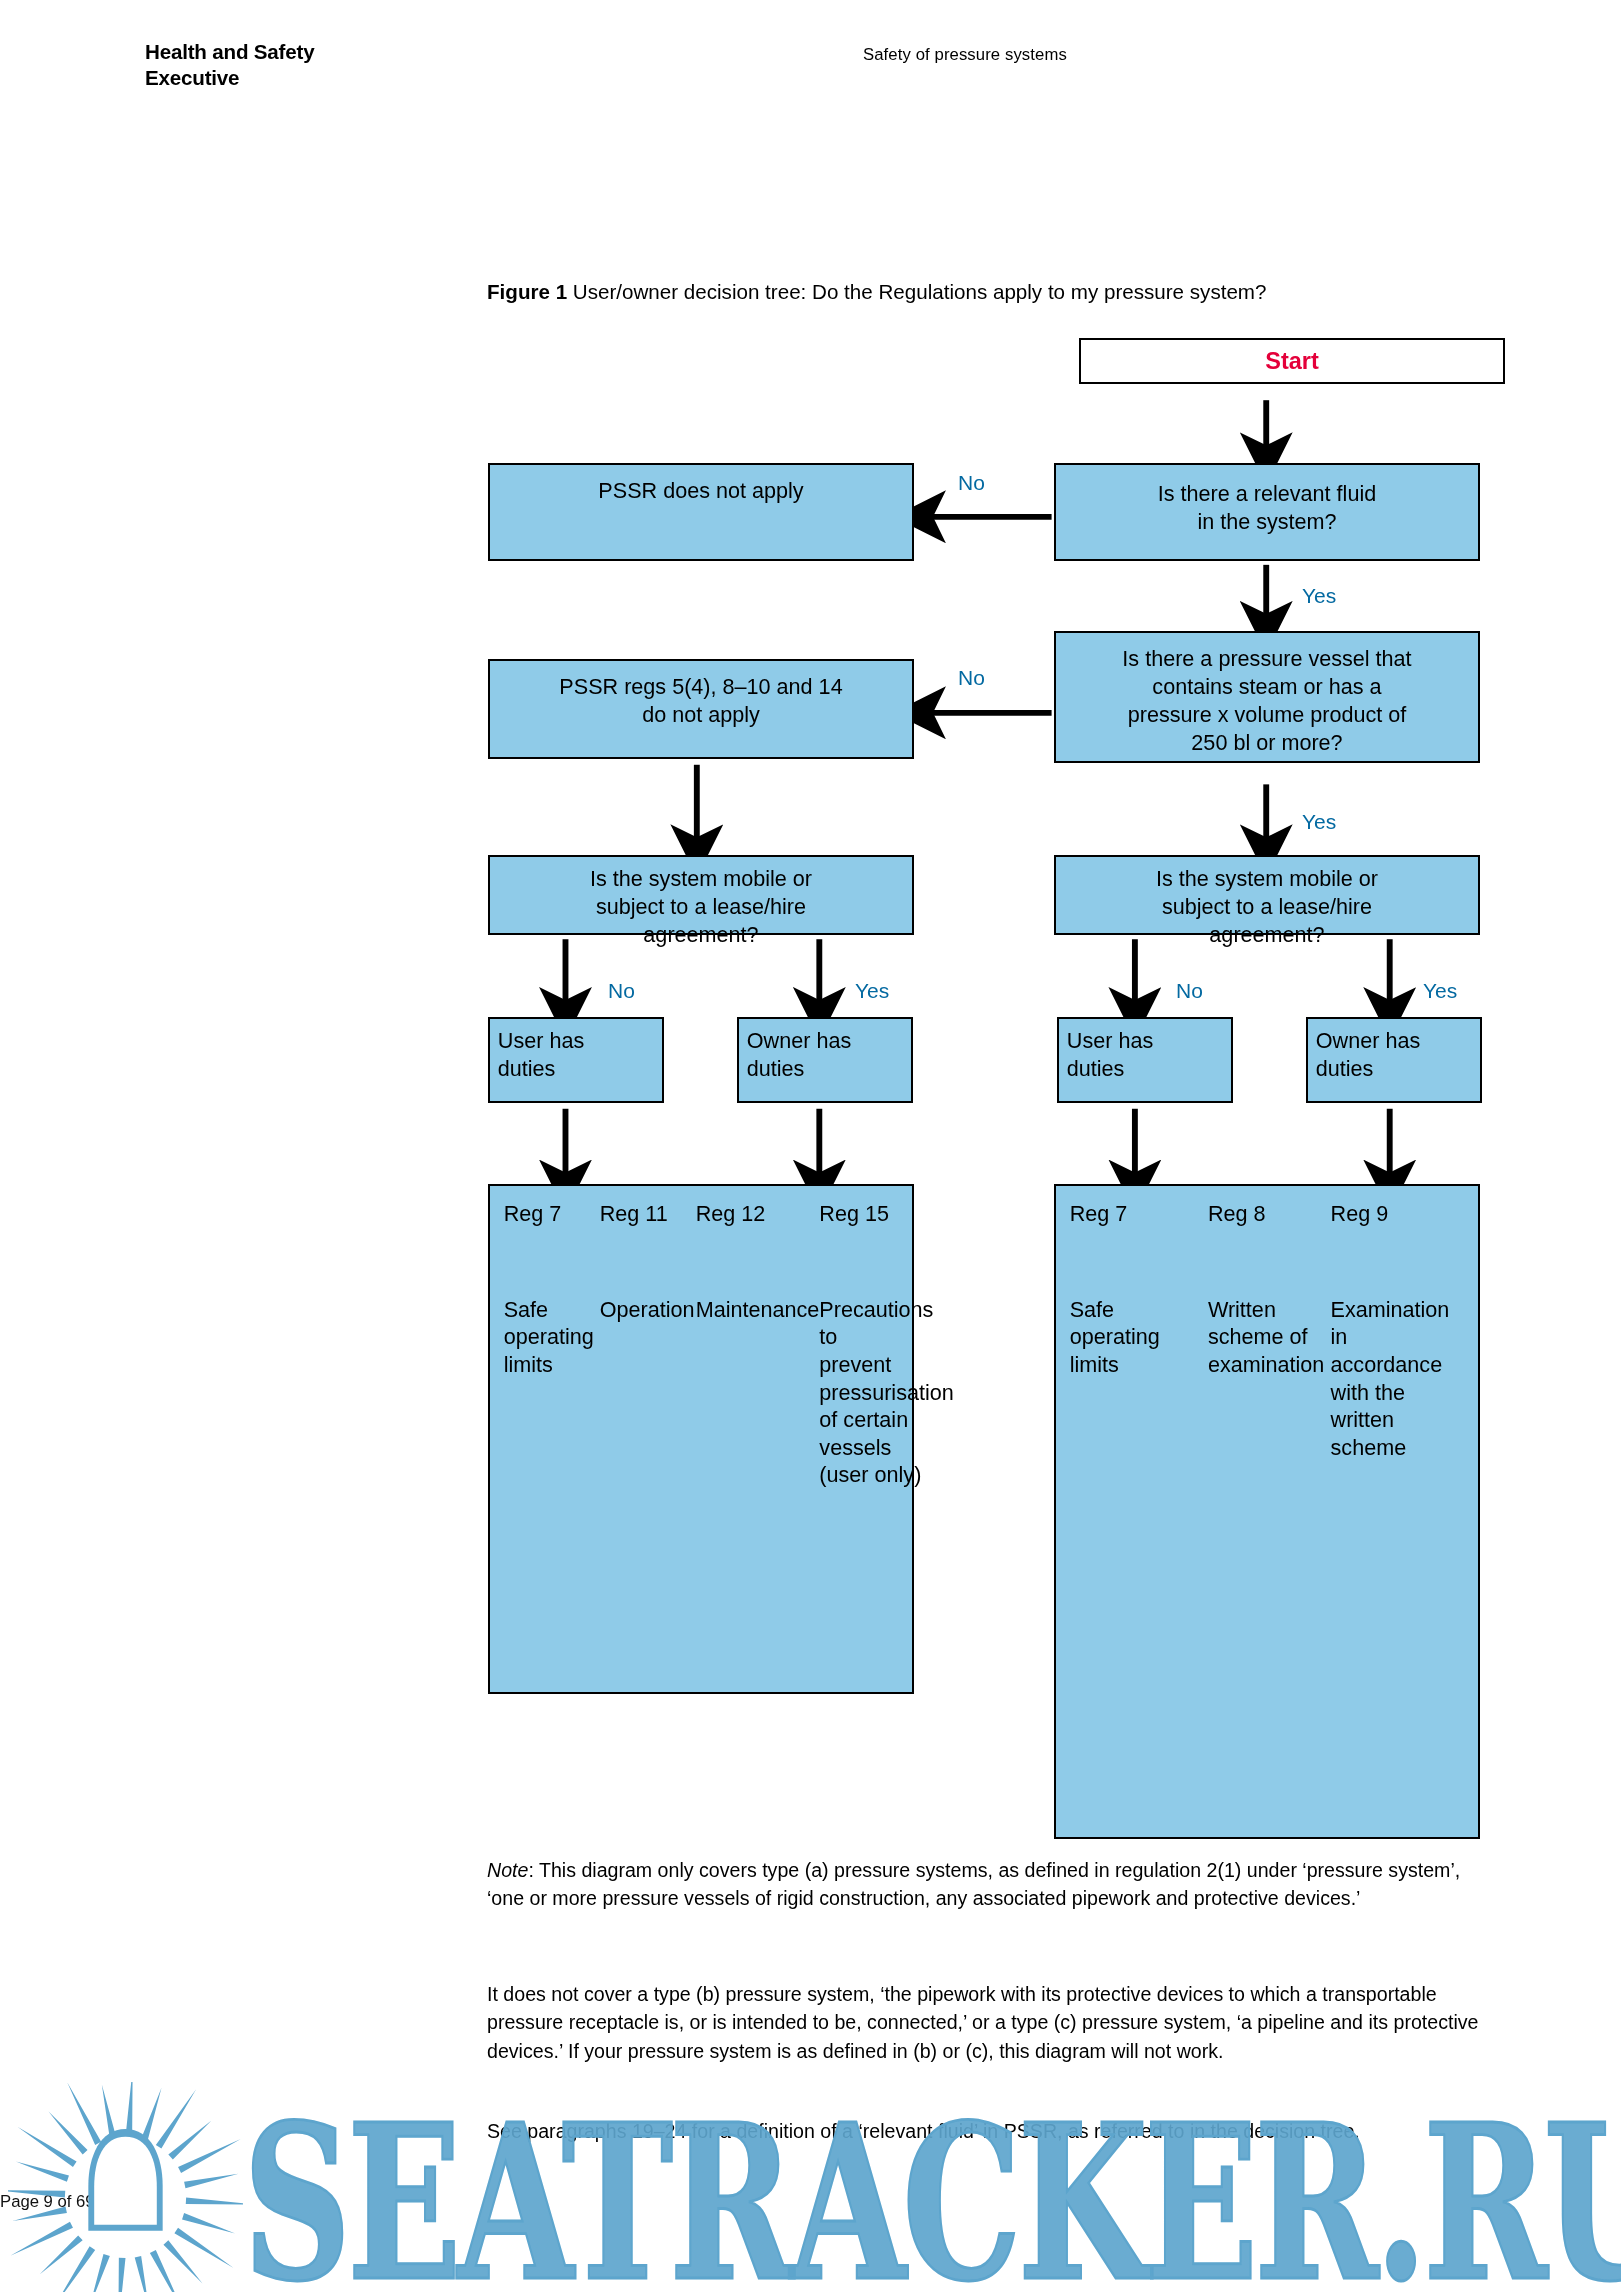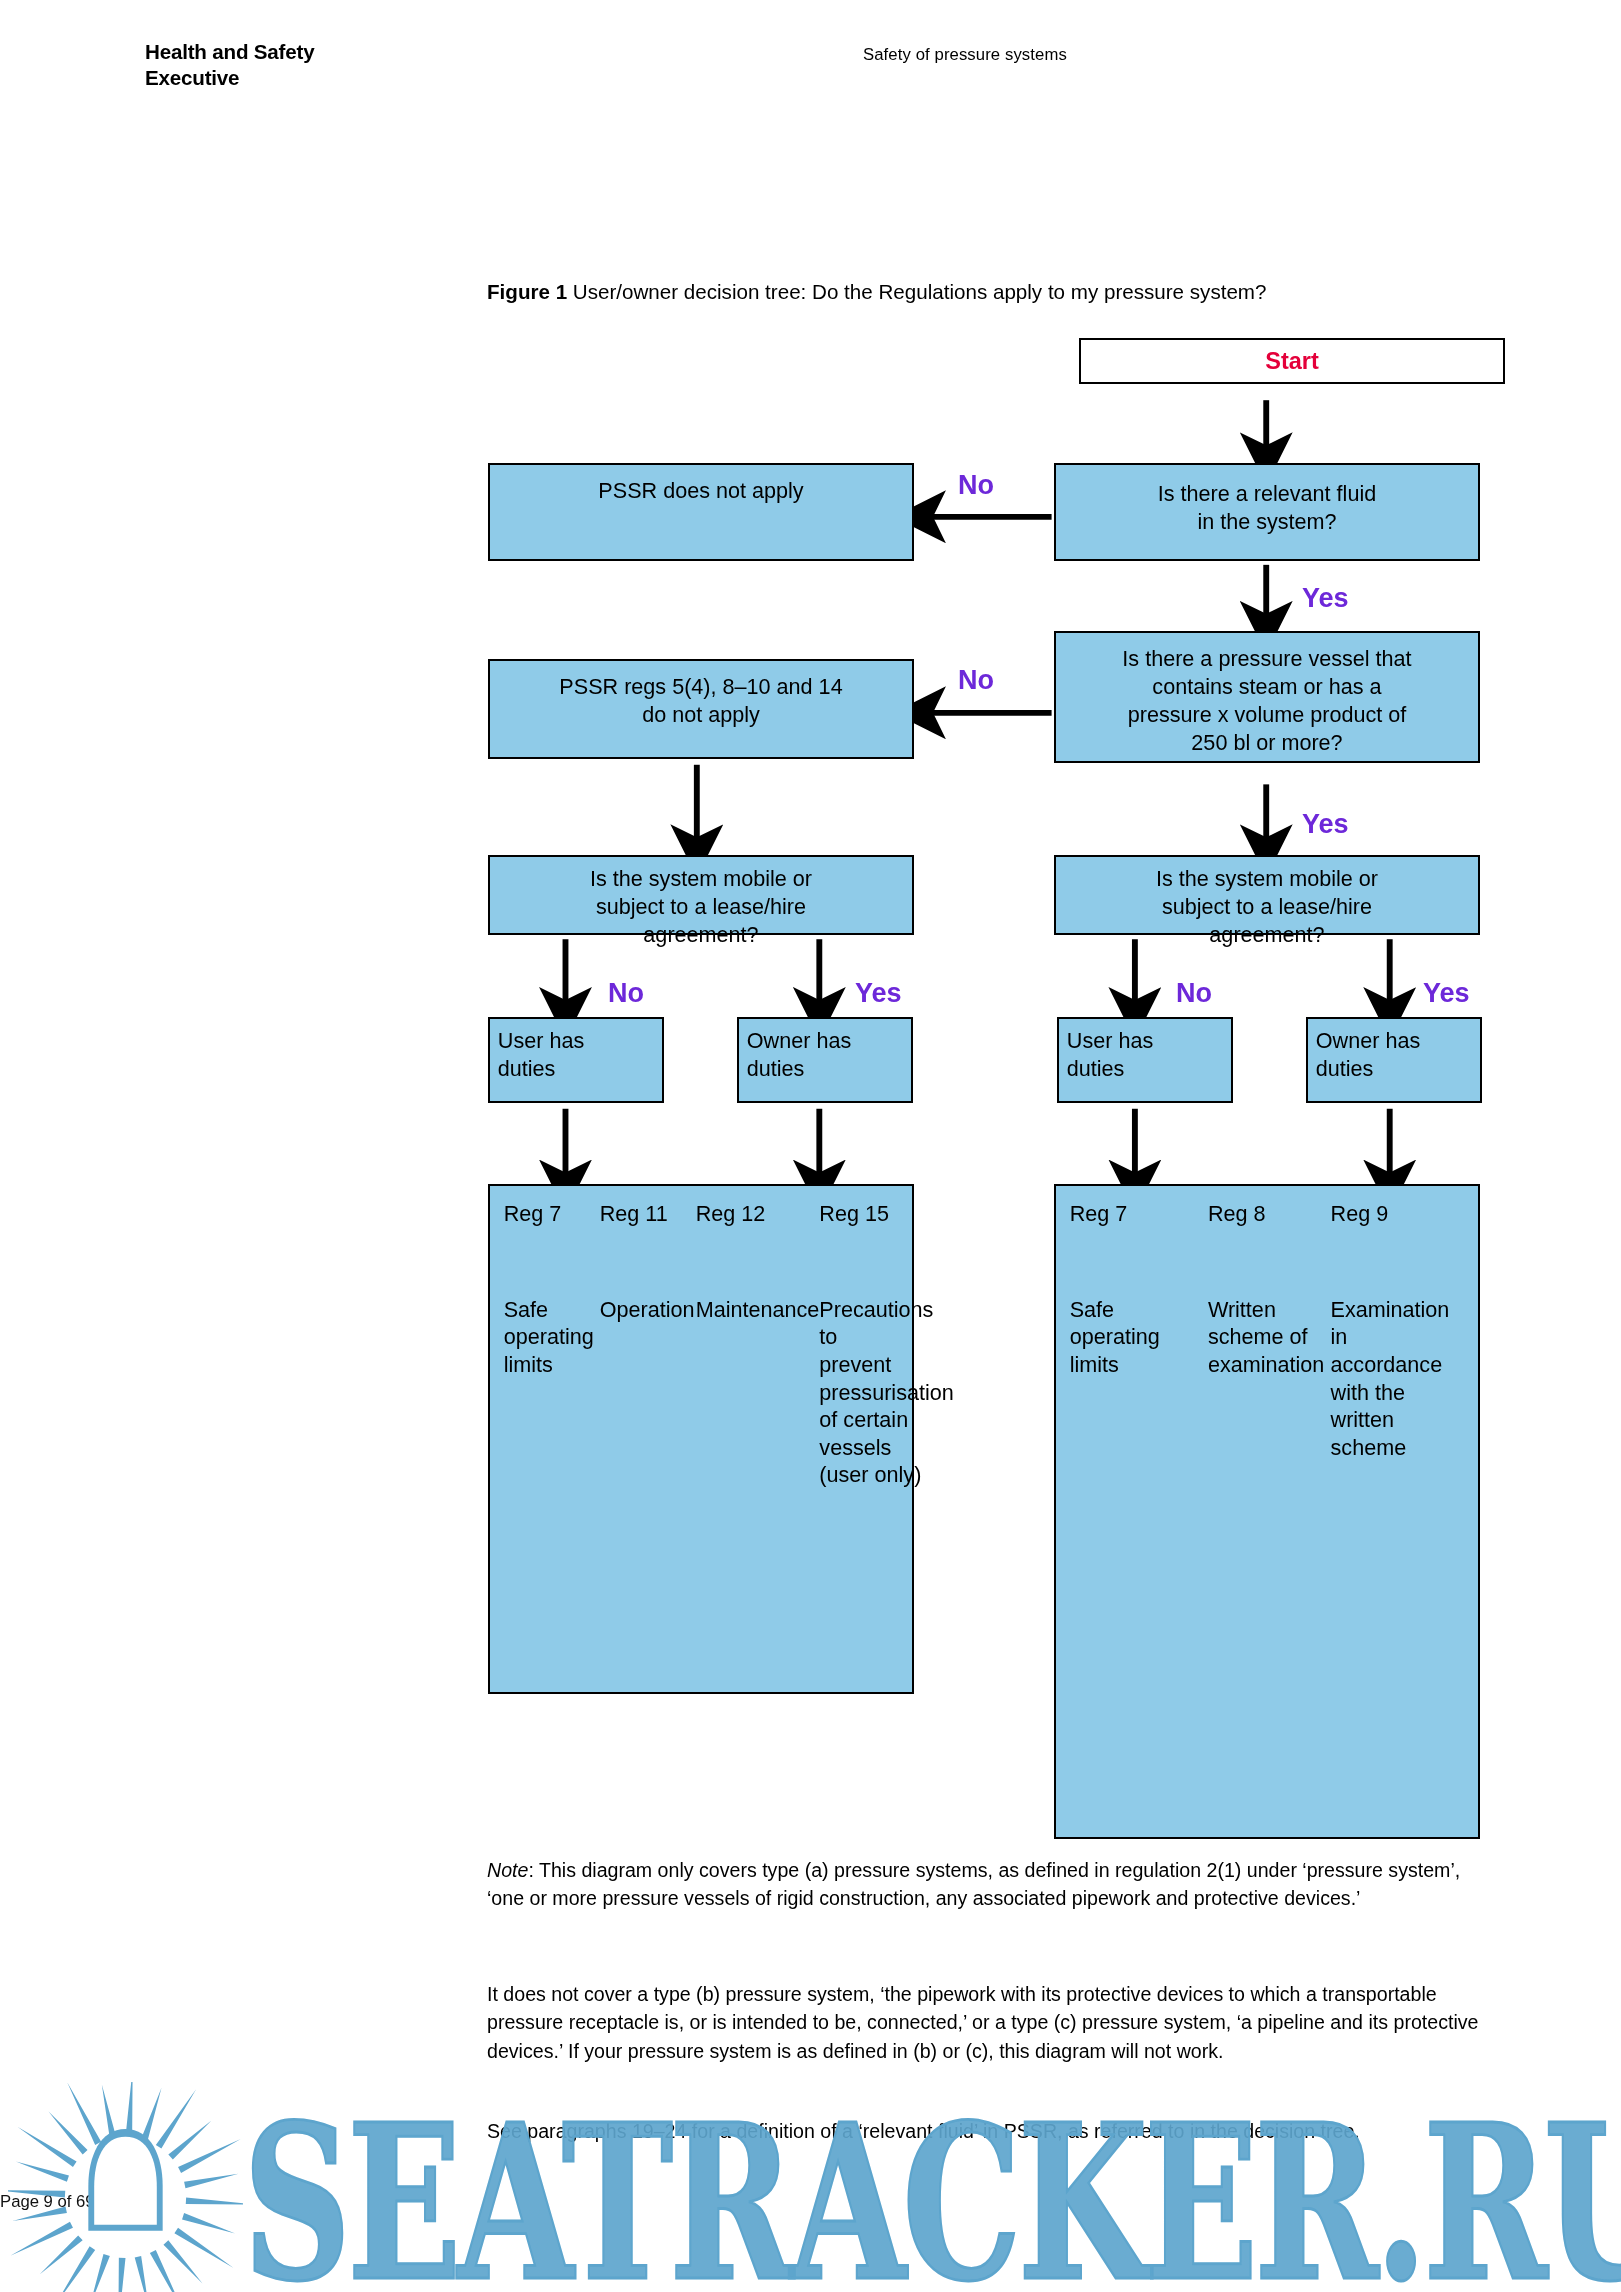--- a/index.html
+++ b/index.html
@@ -41,21 +41,21 @@
   }
   .node.listbox{
     align-items:flex-start;justify-content:flex-start;text-align:left;
     padding:13.7px 11.8px 9.8px 13.7px;
   }
   .reg-row{display:flex;margin-bottom:25.5px;flex-direction:column;}
   .reg-row:last-child{margin-bottom:0;}
   .reg-key{width:96px;flex:0 0 96px;font-size:21.6px;line-height:1.28;}
   .reg-val{font-size:21.6px;line-height:1.28;white-space:pre-line;}
   .yn{
-    position:absolute;color:#6d28d9;font-weight:bold;font-size:27px;
+    position:absolute;color:#0369a1;font-weight:normal;font-size:21px;
     line-height:1;
   }
   svg#connectors{position:absolute;left:0;top:0;width:1621px;height:2293px;
     pointer-events:none;}
   
   .note{
     position:absolute;left:487px;width:1010px;
     font-size:19.6px;line-height:1.45;
   }
   .note i{font-style:italic;}

